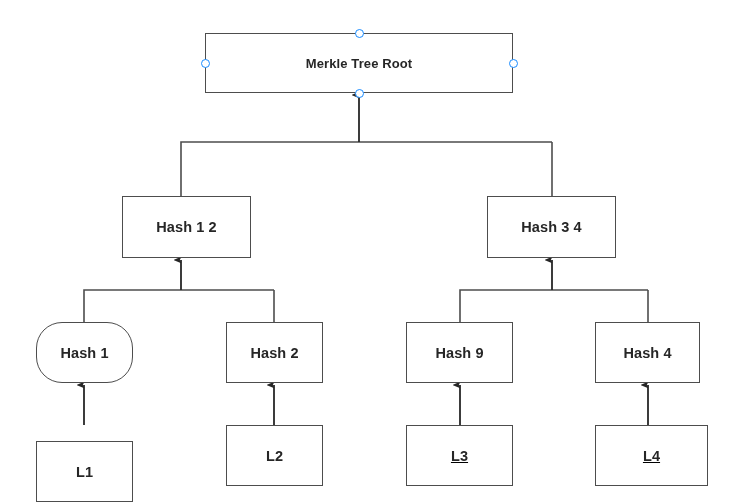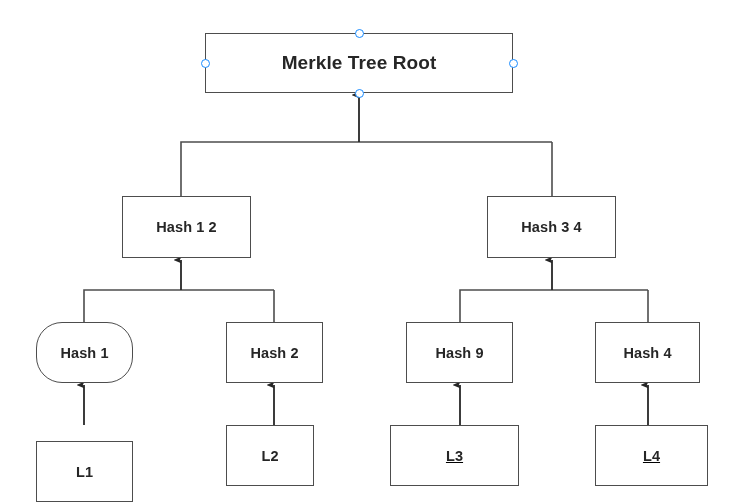--- a/index.html
+++ b/index.html
@@ -30,21 +30,21 @@
     display: flex;
     align-items: center;
     justify-content: center;
   }
   .node-label {
     font-weight: bold;
     color: #262626;
     letter-spacing: 0.1px;
     white-space: nowrap;
   }
-  .node-root .node-label { font-size: 19px; text-align: right; }
+  .node-root .node-label { font-size: 13px; text-align: right; }
   .node-internal .node-label { font-size: 14.5px; }
   .node-hash .node-label { font-size: 14.5px; }
   .node-leaf .node-label { font-size: 14.5px; }
   .handle {
     position: absolute;
     width: 9px;
     height: 9px;
     box-sizing: border-box;
     border-radius: 50%;
     border: 1.6px solid #1a8cff;
@@ -114,25 +114,25 @@
   </div>
 
   <div class="node-box node-hash" style="left:595px; top:322px; width:105px; height:61px;">
     <span class="node-label">Hash 4</span>
   </div>
 
   <div class="node-box node-leaf" style="left:36px; top:441px; width:97px; height:61px;">
     <span class="node-label">L1</span>
   </div>
 
-  <div class="node-box node-leaf" style="left:226px; top:425px; width:88px; height:61px;">
+  <div class="node-box node-leaf" style="left:226px; top:425px; width:97px; height:61px;">
     <span class="node-label">L2</span>
   </div>
 
-  <div class="node-box node-leaf" style="left:390px; top:425px; width:129px; height:61px;text-decoration:underline;">
+  <div class="node-box node-leaf" style="left:406px; top:425px; width:107px; height:61px;text-decoration:underline;">
     <span class="node-label">L3</span>
   </div>
 
   <div class="node-box node-leaf" style="left:595px; top:425px; width:113px; height:61px;text-decoration:underline;">
     <span class="node-label">L4</span>
   </div>
 
   <div class="handle" style="left:354.5px; top:28.5px;"></div>
   <div class="handle" style="left:200.5px; top:58.5px;"></div>
   <div class="handle" style="left:508.5px; top:58.5px;"></div>

